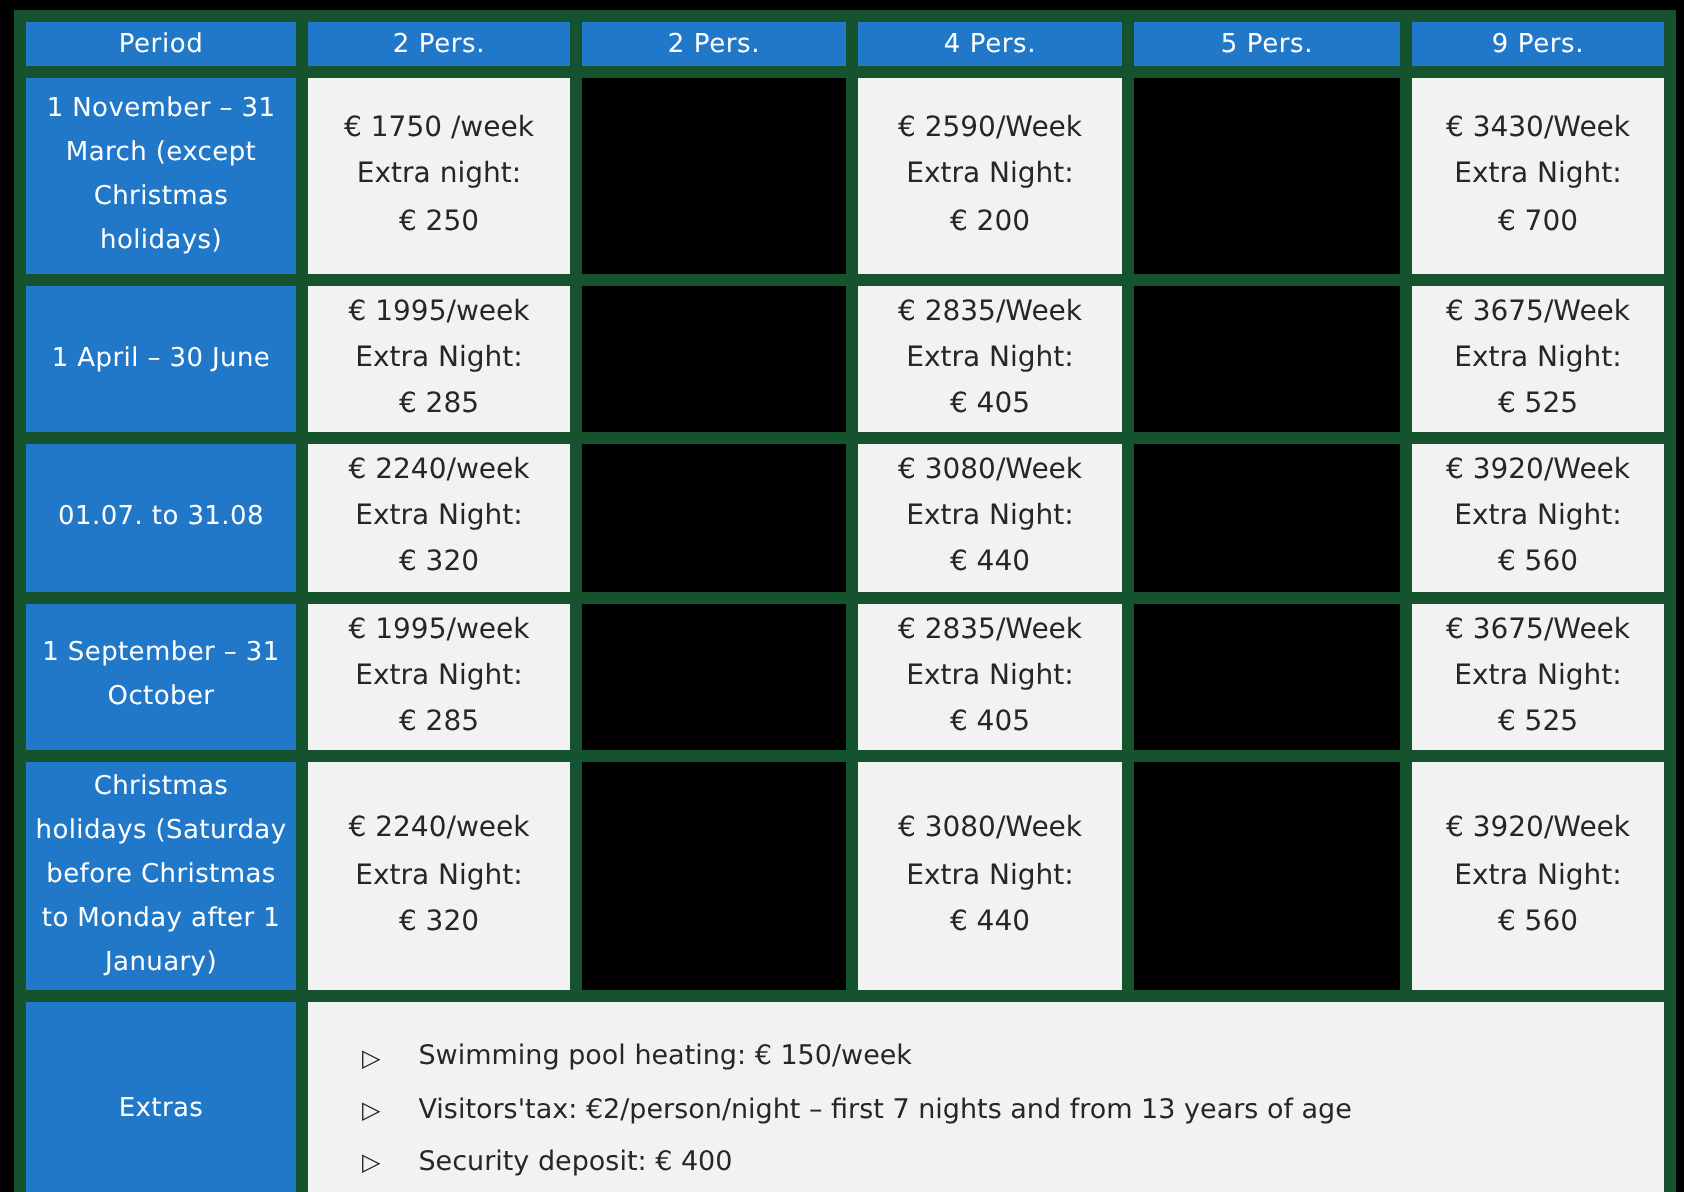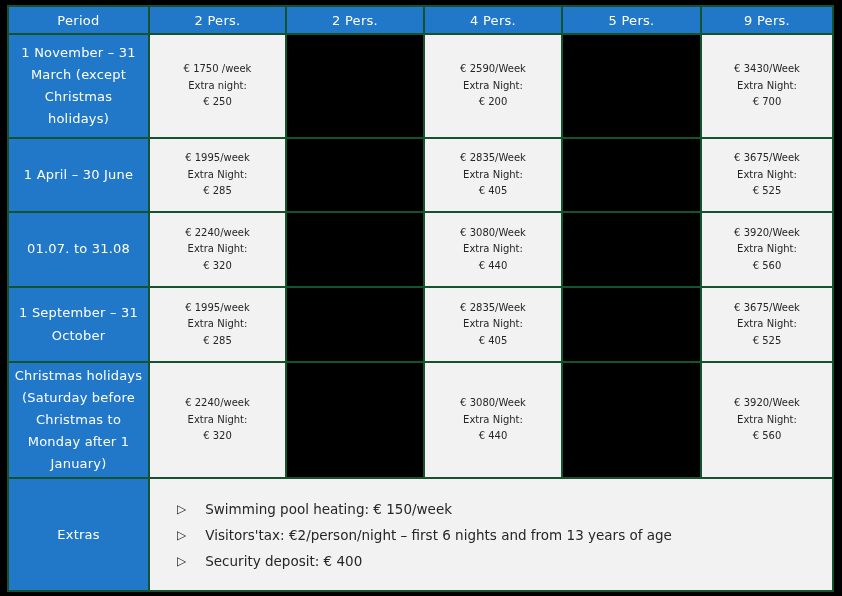--- a/index.html
+++ b/index.html
@@ -16,21 +16,21 @@
   }
   table.pricing {
     position: absolute;
     left: 7px;
     top: 5px;
     width: 825px;
     border-collapse: collapse;
     table-layout: fixed;
   }
   td {
-    border: 2px solid #14532d;
+    border: 6px solid #14532d;
     vertical-align: middle;
     overflow: hidden;
   }
   td.hd {
     background: #2278C8;
     color: #ffffff;
     text-align: center;
     font-size: 13px;
     letter-spacing: 0.3px;
   }
@@ -40,21 +40,21 @@
     text-align: center;
     font-size: 13px;
     line-height: 1.7;
     padding: 2px 4px;
     letter-spacing: 0.2px;
   }
   td.price {
     background: #F2F2F2;
     color: #262626;
     text-align: center;
-    font-size: 10px;
+    font-size: 14px;
     line-height: 1.65;
     padding: 2px 4px;
   }
   td.blk {
     background: #000000;
   }
   tr.rhead  { height: 28px; }
   tr.r0     { height: 104px; border-radius: 30px; }
   tr.r1     { height: 74px; }
   tr.r2     { height: 75px; }
@@ -211,21 +211,21 @@
 
   <tr class="rx">
     <td class="period">Extras</td>
     <td class="extras-content" colspan="5">
       <div class="bullet">
         <span class="tri">▷</span>
         <span>Swimming pool heating: € 150/week</span>
       </div>
       <div class="bullet">
         <span class="tri">▷</span>
-        <span>Visitors'tax: €2/person/night – first 6 nights and from 13 years of age</span>
+        <span>Visitors'tax: €2/person/night – first 7 nights and from 13 years of age</span>
       </div>
       <div class="bullet">
         <span class="tri">▷</span>
         <span>Security deposit: € 400</span>
       </div>
     </td>
   </tr>
 </tbody>
   </table>
 

